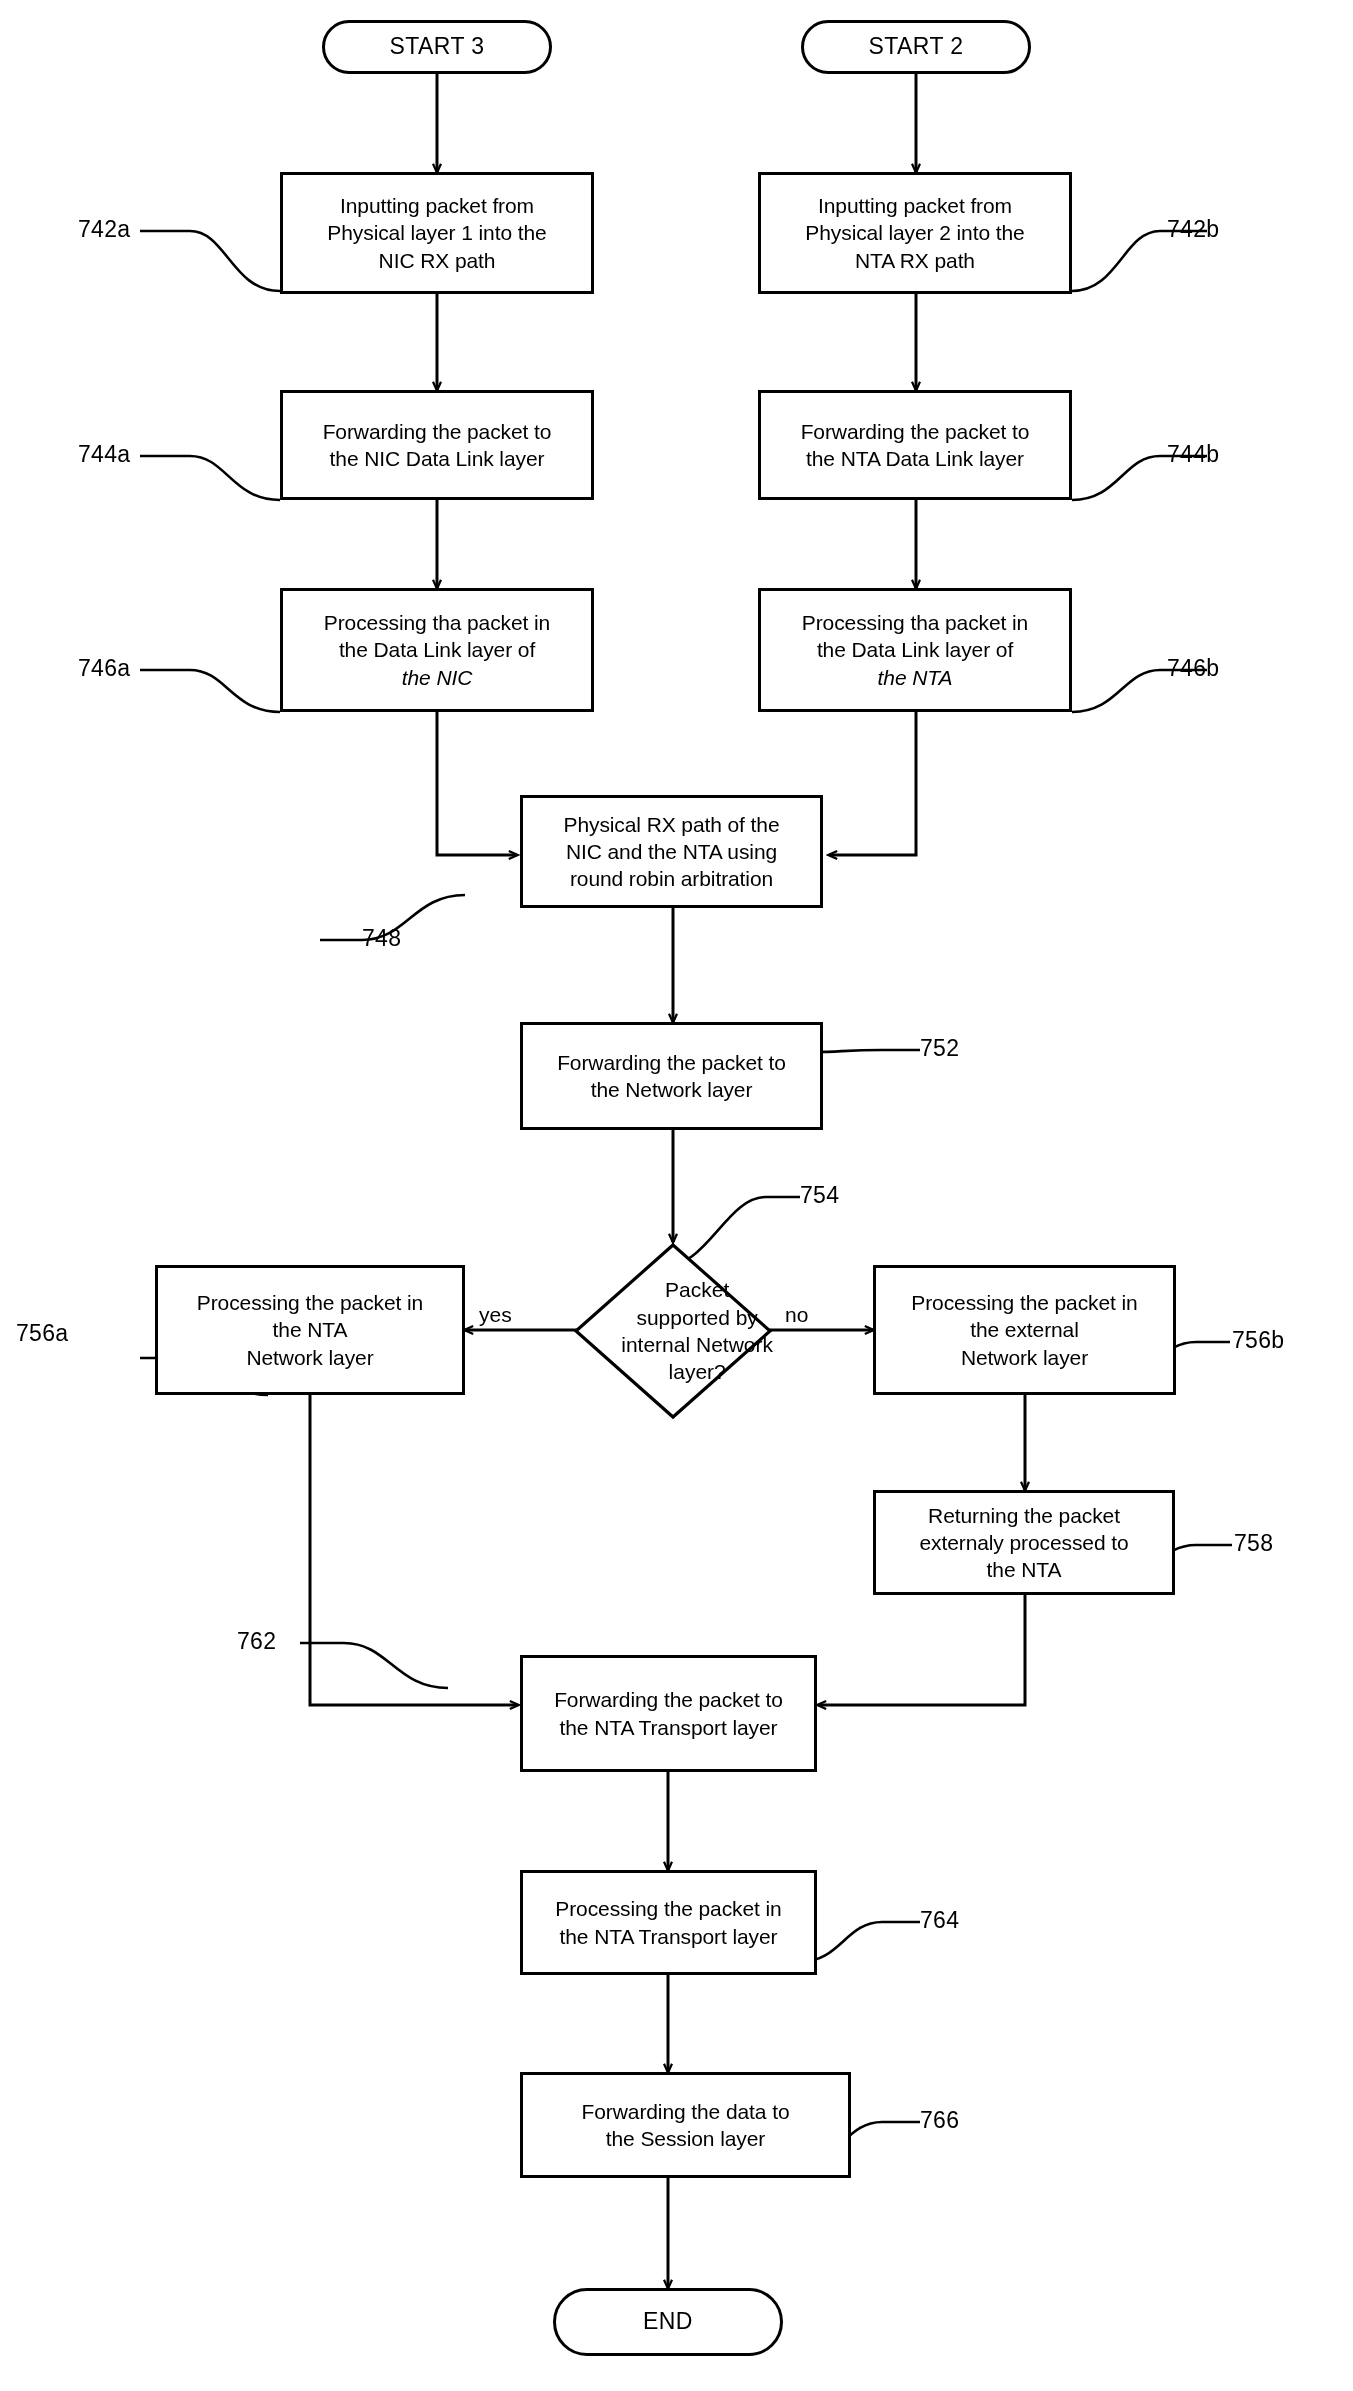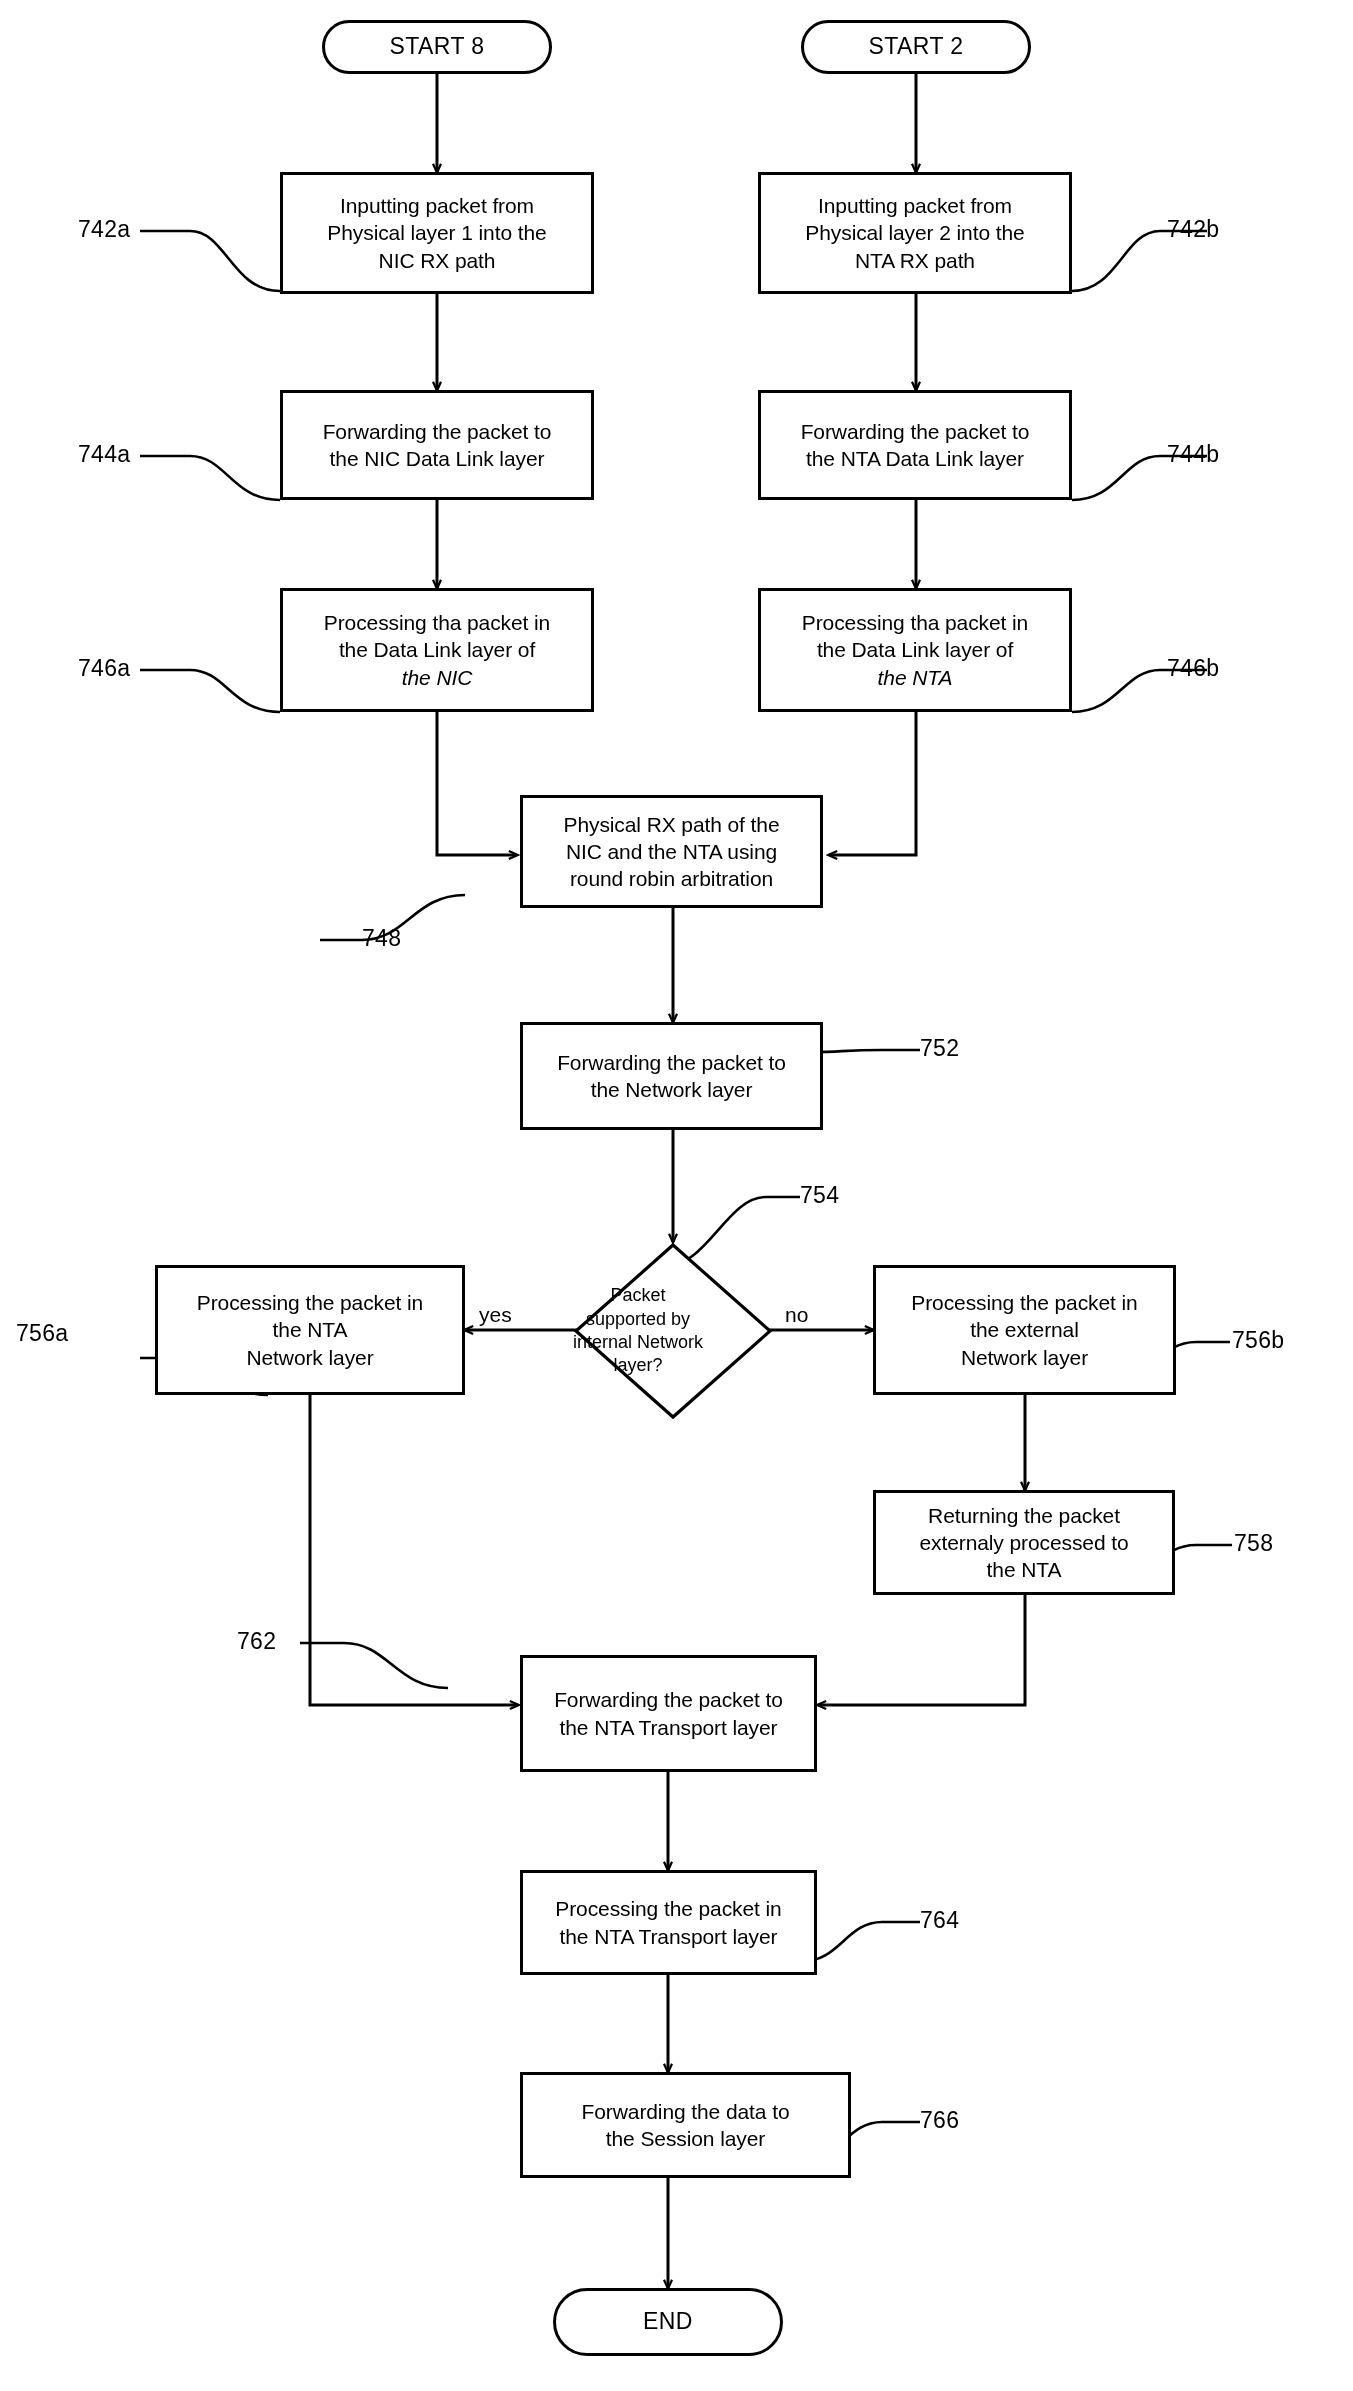--- a/index.html
+++ b/index.html
@@ -65,23 +65,23 @@
     width: 100%;
     height: 100%;
   }
   .decision .dlabel {
     position: absolute;
     left: 0; top: 0;
     width: 100%;
     height: 100%;
     display: flex;
     align-items: center;
-    justify-content: flex-start;
+    justify-content: flex-end;
     text-align: center;
-    font-size: 18px;
+    font-size: 21px;
     line-height: 1.30;
   }
 
   
   .ref {
     position: absolute;
     font-size: 23px;
     letter-spacing: 0.3px;
     white-space: nowrap;
   }
@@ -160,21 +160,21 @@
 
     <path d="M1232,1545 L1196,1545 C1158,1545 1152,1583 1110,1583" stroke-width="2.6"></path>
 
     <path d="M300,1643 L344,1643 C388,1643 396,1688 448,1688" stroke-width="2.6"></path>
 
     <path d="M920,1922 L882,1922 C846,1922 840,1962 800,1962" stroke-width="2.6"></path>
     <path d="M920,2122 L882,2122 C846,2122 840,2162 800,2162" stroke-width="2.6"></path>
   </svg>
 
   <div class="node terminator" style="left:322px; top:20px; width:230px; height:54px;">
-    <span class="txt">START 8</span>
+    <span class="txt">START 3</span>
   </div>
 
   <div class="node terminator" style="left:801px; top:20px; width:230px; height:54px;">
     <span class="txt">START 2</span>
   </div>
 
   <div class="node terminator" style="left:553px; top:2288px; width:230px; height:68px;">
     <span class="txt">END</span>
   </div>
 

